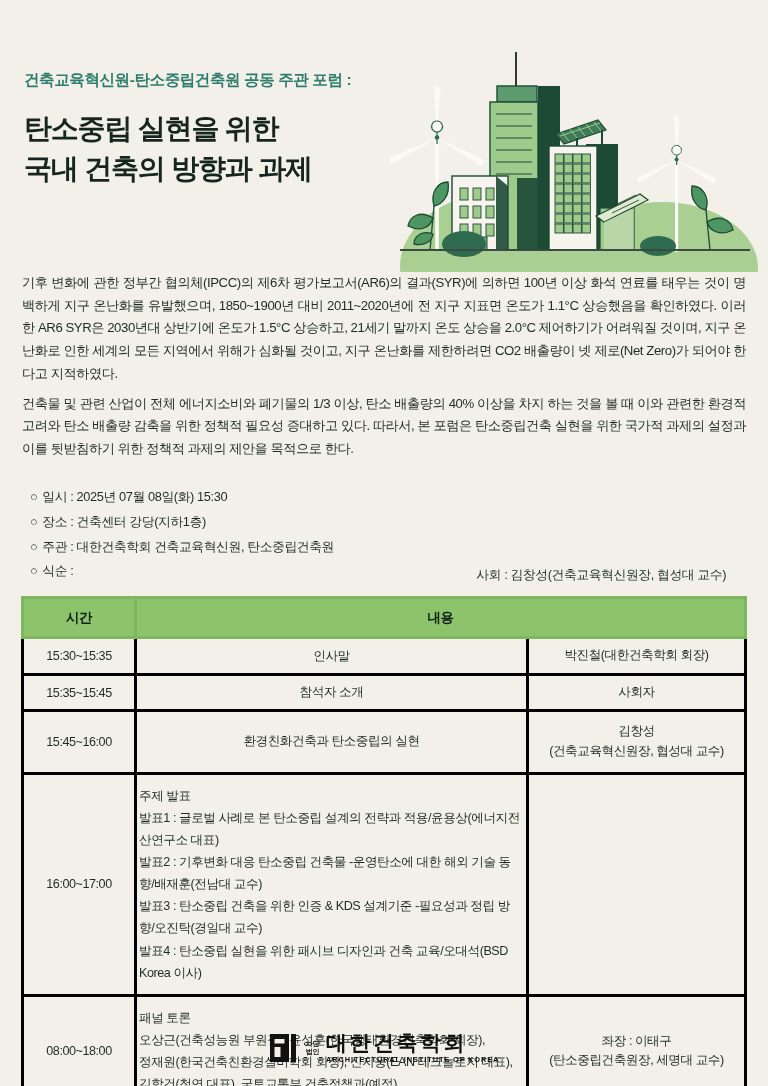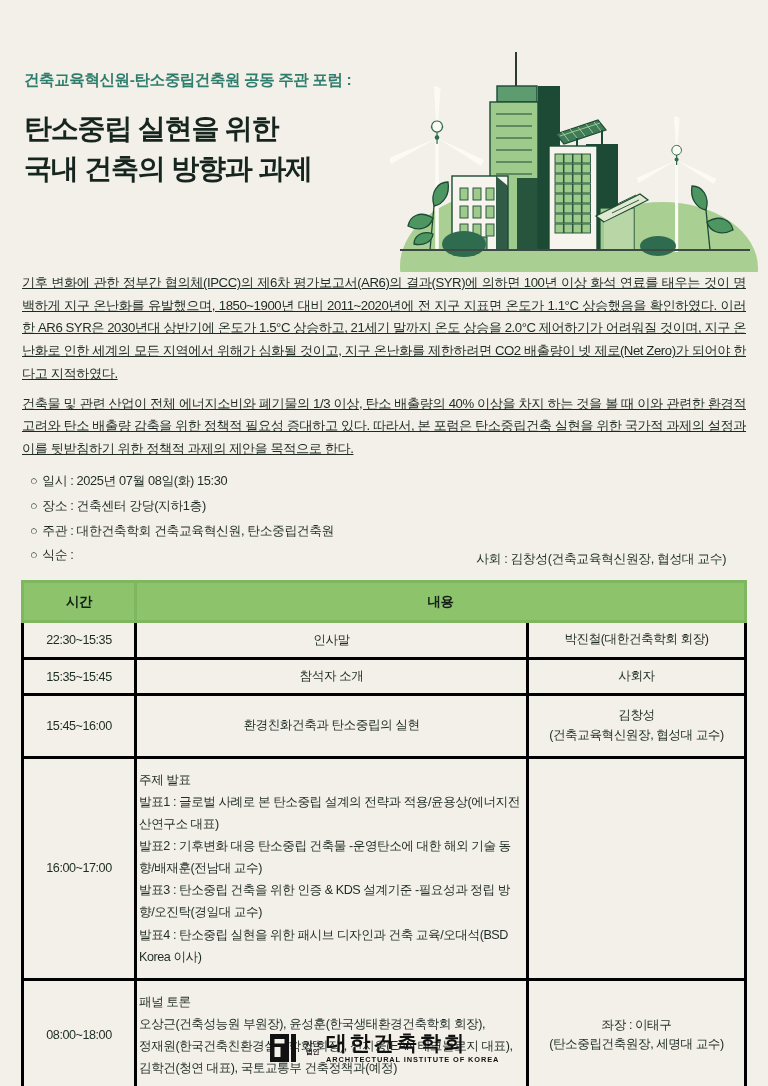--- a/index.html
+++ b/index.html
@@ -57,27 +57,26 @@
   .copy {
     margin: 0 22px;
   }
   .para {
     font-size: 13.2px;
     line-height: 1.72;
     letter-spacing: -0.45px;
     text-align: justify;
     color: #1e2b24;
     margin: 0 0 6px 0;
-    text-decoration: underline;
   }
   .para.second { margin-top: 7px; }
 
   
   .info {
-    margin: 8px 22px 0 30px;
+    margin: 24px 22px 0 30px;
     position: relative;
   }
   .info-row {
     font-size: 12.8px;
     line-height: 1.95;
     letter-spacing: -0.4px;
     color: #1e2b24;
     white-space: nowrap;
   }
   .bullet { margin-right: 5px; }
@@ -345,21 +344,21 @@
       <col class="col-extra">
   </colgroup>
   <thead>
     <tr>
       <th>시간</th>
       <th colspan="2">내용</th>
     </tr>
   </thead>
   <tbody>
     <tr>
-      <td class="c-time">22:30~15:35</td>
+      <td class="c-time">15:30~15:35</td>
       <td class="c-content">인사말</td>
       <td class="c-person">박진철(대한건축학회 회장)</td>
     </tr>
     <tr>
       <td class="c-time">15:35~15:45</td>
       <td class="c-content">참석자 소개</td>
       <td class="c-person">사회자</td>
     </tr>
     <tr class="row-tall">
       <td class="c-time">15:45~16:00</td>

